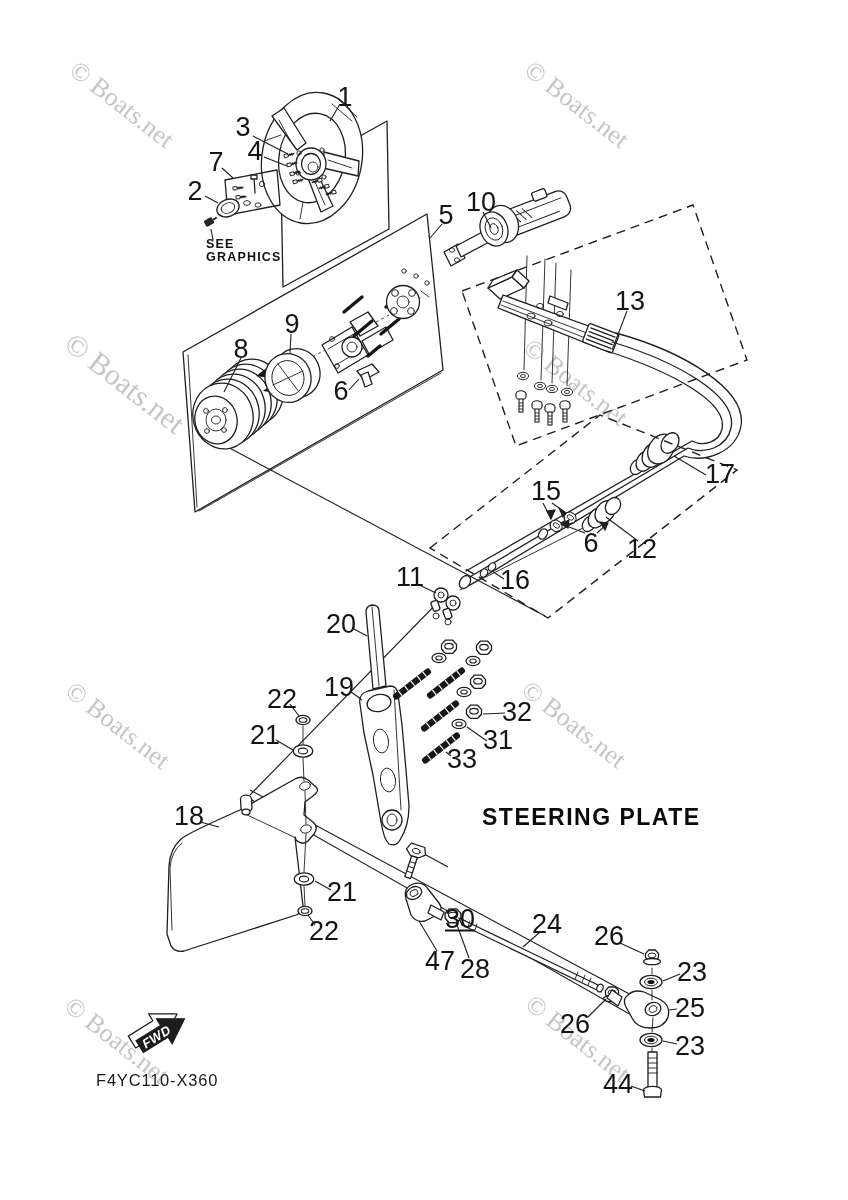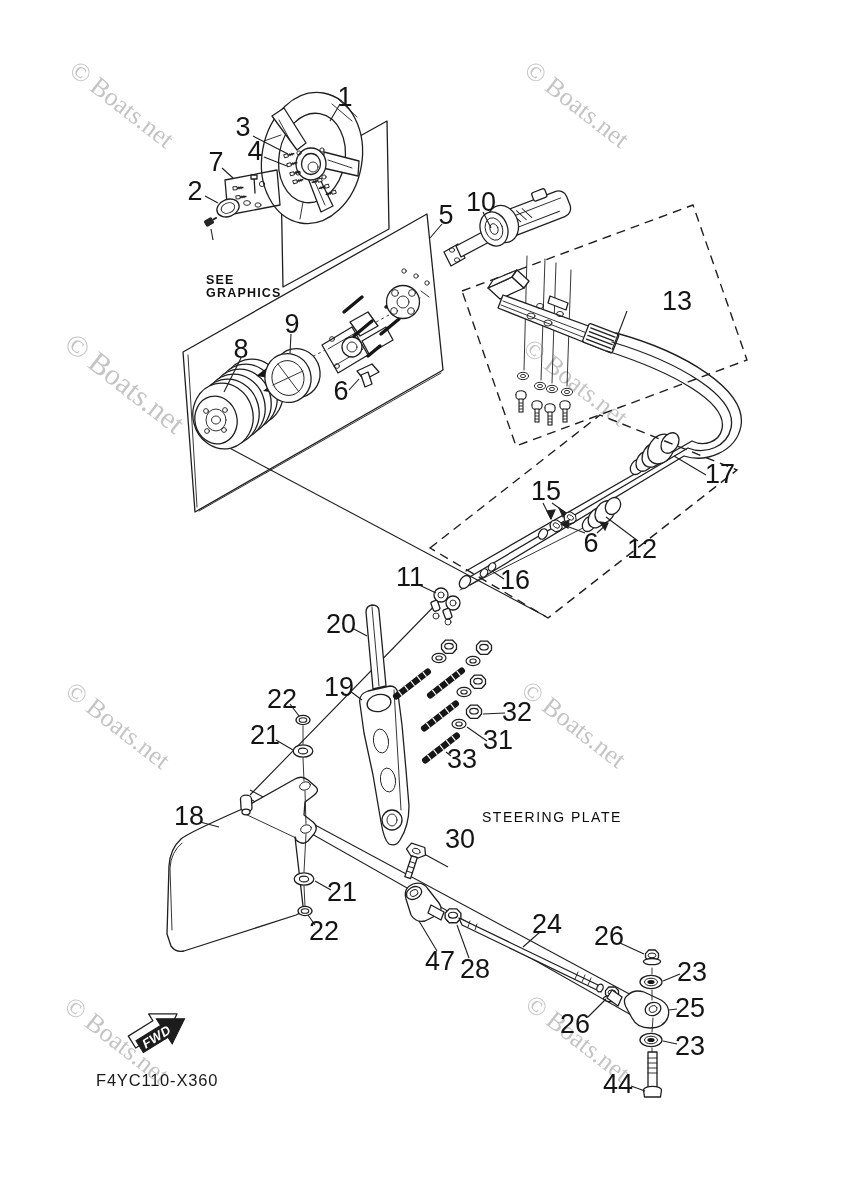--- a/index.html
+++ b/index.html
@@ -6,21 +6,21 @@
   .stage{position:relative;width:848px;height:1200px;background:#fff;overflow:hidden;
          font-family:"Liberation Sans",sans-serif;}
   .wm{position:absolute;z-index:1;font-family:"Liberation Serif",serif;font-size:26px;
       color:rgba(125,125,125,.45);white-space:nowrap;transform-origin:0 0;transform:rotate(38deg);}
   .wm.big{font-size:30px;}
   svg.diagram{position:absolute;left:0;top:0;z-index:2;}
   .callout{position:absolute;z-index:3;font-size:27px;color:#141414;
            transform:translate(-50%,-50%);line-height:1;}
   .note{position:absolute;z-index:3;font-size:12.5px;font-weight:bold;letter-spacing:1.2px;
         color:#111;line-height:13px;}
-  .title{position:absolute;z-index:3;font-size:14px;font-weight:normal;letter-spacing:1.5px;
+  .title{position:absolute;z-index:3;font-size:23px;font-weight:bold;letter-spacing:1.5px;
          color:#0b0b0b;line-height:23px;}
   .partcode{position:absolute;z-index:3;font-size:16.5px;letter-spacing:.8px;color:#1a1a1a;}
   
   .s{stroke:#1f1f1f;stroke-width:1.3;fill:none;stroke-linecap:round;stroke-linejoin:round}
   .f{stroke:#1f1f1f;stroke-width:1.3;fill:#fff;stroke-linejoin:round}
   .t{stroke:#1f1f1f;stroke-width:.9;fill:none;stroke-linecap:round}
   .d{stroke:#1f1f1f;stroke-width:1.4;fill:none;stroke-dasharray:9 6}
   .ld{stroke:#1f1f1f;stroke-width:1.1;fill:none}
   .b{stroke:#161616;stroke-width:3.4;fill:none;stroke-linecap:round}
 </style>
@@ -504,52 +504,52 @@
     </g>
   </svg>
 
   <div class="callout" style="left:345px;top:97px;">1</div>
   <div class="callout" style="left:243px;top:127px;">3</div>
   <div class="callout" style="left:255px;top:151px;">4</div>
   <div class="callout" style="left:216px;top:162px;">7</div>
   <div class="callout" style="left:195px;top:191px;">2</div>
   <div class="callout" style="left:446px;top:215px;">5</div>
   <div class="callout" style="left:481px;top:202px;">10</div>
-  <div class="callout" style="left:630px;top:301px;margin-left:47px;">13</div>
+  <div class="callout" style="left:630px;top:301px;">13</div>
   <div class="callout" style="left:241px;top:349px;">8</div>
   <div class="callout" style="left:292px;top:324px;">9</div>
   <div class="callout" style="left:341px;top:391px;">6</div>
   <div class="callout" style="left:720px;top:474px;">17</div>
   <div class="callout" style="left:546px;top:491px;">15</div>
   <div class="callout" style="left:591px;top:543px;">6</div>
   <div class="callout" style="left:642px;top:549px;">12</div>
   <div class="callout" style="left:410px;top:577px;">11</div>
   <div class="callout" style="left:515px;top:580px;">16</div>
   <div class="callout" style="left:341px;top:624px;">20</div>
   <div class="callout" style="left:339px;top:687px;">19</div>
   <div class="callout" style="left:282px;top:699px;">22</div>
   <div class="callout" style="left:265px;top:735px;">21</div>
   <div class="callout" style="left:517px;top:712px;">32</div>
   <div class="callout" style="left:498px;top:740px;">31</div>
   <div class="callout" style="left:462px;top:759px;">33</div>
   <div class="callout" style="left:189px;top:816px;">18</div>
-  <div class="callout" style="left:460px;top:839px;">30</div>
+  <div class="callout" style="left:460px;top:919px;text-decoration:underline;">30</div>
   <div class="callout" style="left:342px;top:892px;">21</div>
   <div class="callout" style="left:324px;top:931px;">22</div>
   <div class="callout" style="left:440px;top:961px;">47</div>
   <div class="callout" style="left:475px;top:969px;">28</div>
   <div class="callout" style="left:547px;top:924px;">24</div>
   <div class="callout" style="left:609px;top:936px;">26</div>
   <div class="callout" style="left:692px;top:972px;">23</div>
   <div class="callout" style="left:690px;top:1008px;">25</div>
   <div class="callout" style="left:575px;top:1024px;">26</div>
   <div class="callout" style="left:690px;top:1046px;">23</div>
   <div class="callout" style="left:618px;top:1084px;">44</div>
 
-  <div class="note" style="left:206px;top:238px;margin-top:36px;">
+  <div class="note" style="left:206px;top:238px;">
     <div>SEE</div>
     <div>GRAPHICS</div>
   </div>
 
   <div class="title" style="left:482px;top:806px;">
     <div>STEERING PLATE</div>
   </div>
 
   <div class="partcode" style="left:96px;top:1071px;">F4YC110-X360</div>
 </div>

